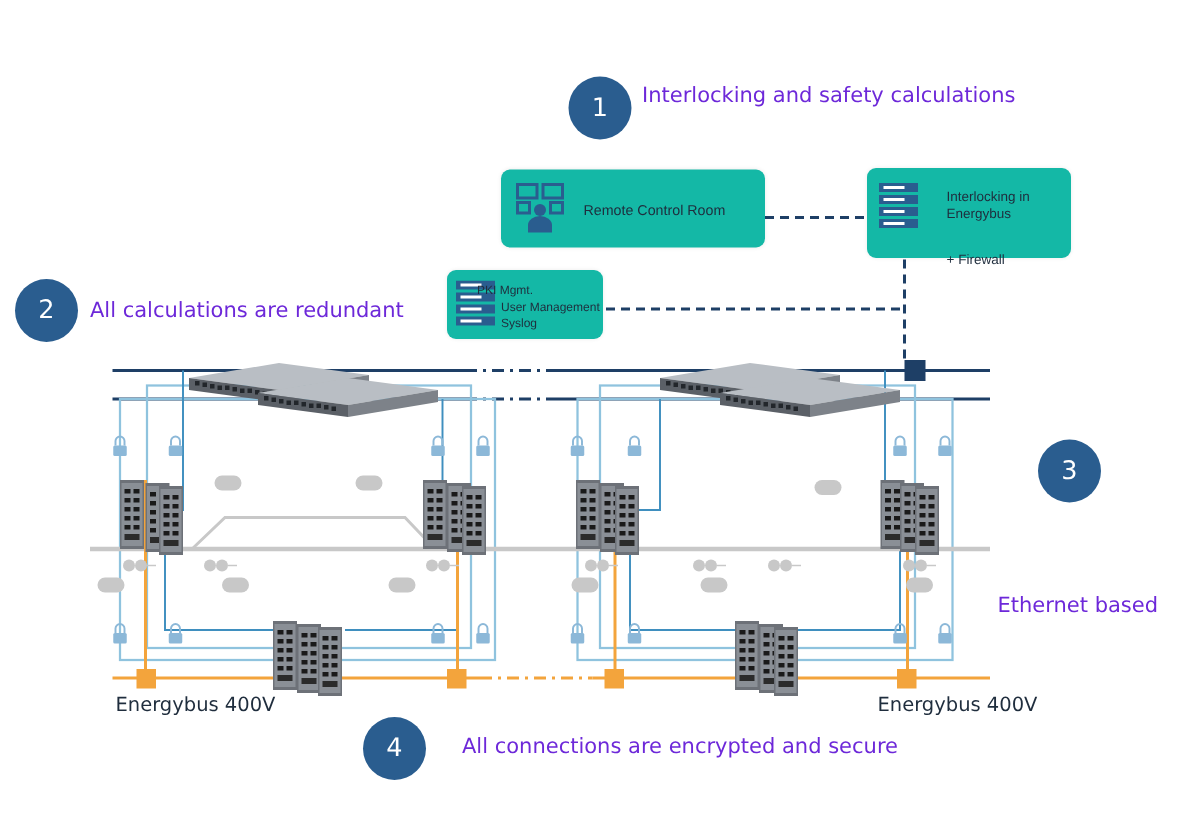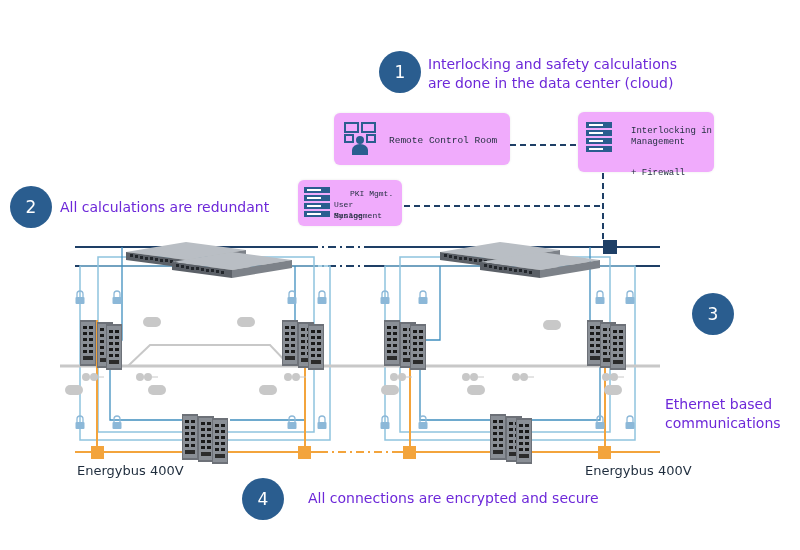--- a/index.html
+++ b/index.html
@@ -1,20 +1,20 @@
 <!DOCTYPE html>
 <html><head>
 <meta charset="utf-8">
 <style>
   html,body{margin:0;padding:0;background:#ffffff;}
   body{width:800px;height:550px;position:relative;overflow:hidden;font-family:"Liberation Sans",sans-serif;color:#1f2d3d;}
   #diagram{position:absolute;left:0;top:0;}
   .badge{position:absolute;width:42px;height:42px;border-radius:50%;background:#2a5d8f;color:#fff;font-size:17px;display:flex;align-items:center;justify-content:center;font-family:"DejaVu Sans",sans-serif;}
   .callout{position:absolute;font-size:14px;line-height:19px;color:#6d28d9;font-family:"DejaVu Sans",sans-serif;}
-  .card{position:absolute;background:#f0abfc;border-radius:6px;box-shadow:0 0 3px rgba(0,0,0,0.08);font-family:Liberation Mono, monospace;color:#1f2d3d;}
+  .card{position:absolute;background:#14b8a6;border-radius:6px;box-shadow:0 0 3px rgba(0,0,0,0.08);font-family:Liberation Sans, sans-serif;color:#1f2d3d;}
   .card .lbl{position:absolute;font-size:9px;line-height:11px;}
   .bus-label{position:absolute;font-size:13px;color:#1f2d3d;font-family:"DejaVu Sans",sans-serif;}
 </style>
 </head>
 <body>
 
 <svg id="diagram" width="800" height="550" viewBox="0 0 800 550" xmlns="http://www.w3.org/2000/svg">
   <defs>
     <g id="switch-unit">
       <rect x="0" y="0" width="16" height="46" fill="#6d7178"></rect>
@@ -198,30 +198,28 @@
   <g>
       <use href="#switch-unit" x="490" y="414"></use>
       <use href="#switch-unit" x="506" y="416"></use>
       <use href="#switch-unit" x="516" y="418"></use>
     </g>
 </svg>
 
 <div class="badge" style="left:379px;top:51px;">1</div>
 <div class="callout" style="left:428px;top:55px;">
   <div>Interlocking and safety calculations</div>
-  <div>are done in the data center (cloud)</div>
 </div>
 
 <div class="badge" style="left:10px;top:186px;">2</div>
 <div class="callout" style="left:60px;top:198px;">All calculations are redundant</div>
 
 <div class="badge" style="left:692px;top:293px;">3</div>
 <div class="callout" style="left:665px;top:347px;margin-top:48px;">
   <div>Ethernet based</div>
-  <div>communications</div>
 </div>
 
 <div class="badge" style="left:242px;top:478px;">4</div>
 <div class="callout" style="left:296px;top:489px;margin-left:12px;">All connections are encrypted and secure</div>
 
 <div class="card" style="left:334px;top:113px;width:176px;height:52px;">
   <svg width="34" height="34" viewBox="0 0 34 34" style="position:absolute;left:10px;top:9px;">
     <rect x="1" y="1" width="13" height="9" fill="none" stroke="#2a5d8f" stroke-width="2"></rect>
     <rect x="18" y="1" width="13" height="9" fill="none" stroke="#2a5d8f" stroke-width="2"></rect>
     <rect x="1" y="13" width="8" height="7" fill="none" stroke="#2a5d8f" stroke-width="2"></rect>
@@ -230,27 +228,27 @@
     <path d="M8 33 v-5 a8 6 0 0 1 16 0 v5 z" fill="#2a5d8f"></path>
   </svg>
   <div class="lbl" style="left:55px;top:22px;font-size:9.5px;text-align:center;">Remote Control Room</div>
 </div>
 
 <div class="card" style="left:578px;top:112px;width:136px;height:60px;">
   <svg width="28" height="32" viewBox="0 0 28 32" style="position:absolute;left:8px;top:10px;">
     <use href="#srv" x="0" y="0"></use>
   </svg>
   <div class="lbl" style="left:53px;top:14px;">Interlocking in</div>
-  <div class="lbl" style="left:53px;top:25px;">Management</div>
+  <div class="lbl" style="left:53px;top:25px;">Energybus</div>
   <div class="lbl" style="left:53px;top:36px;margin-top:20px;">+ Firewall</div>
 </div>
 
 <div class="card" style="left:298px;top:180px;width:104px;height:46px;">
   <svg width="28" height="32" viewBox="0 0 28 32" style="position:absolute;left:6px;top:7px;">
     <use href="#srv" x="0" y="0"></use>
   </svg>
-  <div class="lbl" style="left:52px;top:8px;font-size:8px;">PKI Mgmt.</div>
+  <div class="lbl" style="left:20px;top:8px;font-size:8px;">PKI Mgmt.</div>
   <div class="lbl" style="left:36px;top:19px;font-size:8px;">User Management</div>
   <div class="lbl" style="left:36px;top:30px;font-size:8px;">Syslog</div>
 </div>
 
 <div class="bus-label" style="left:77px;top:463px;">Energybus 400V</div>
 <div class="bus-label" style="left:585px;top:463px;">Energybus 400V</div>
 
 </body></html>

